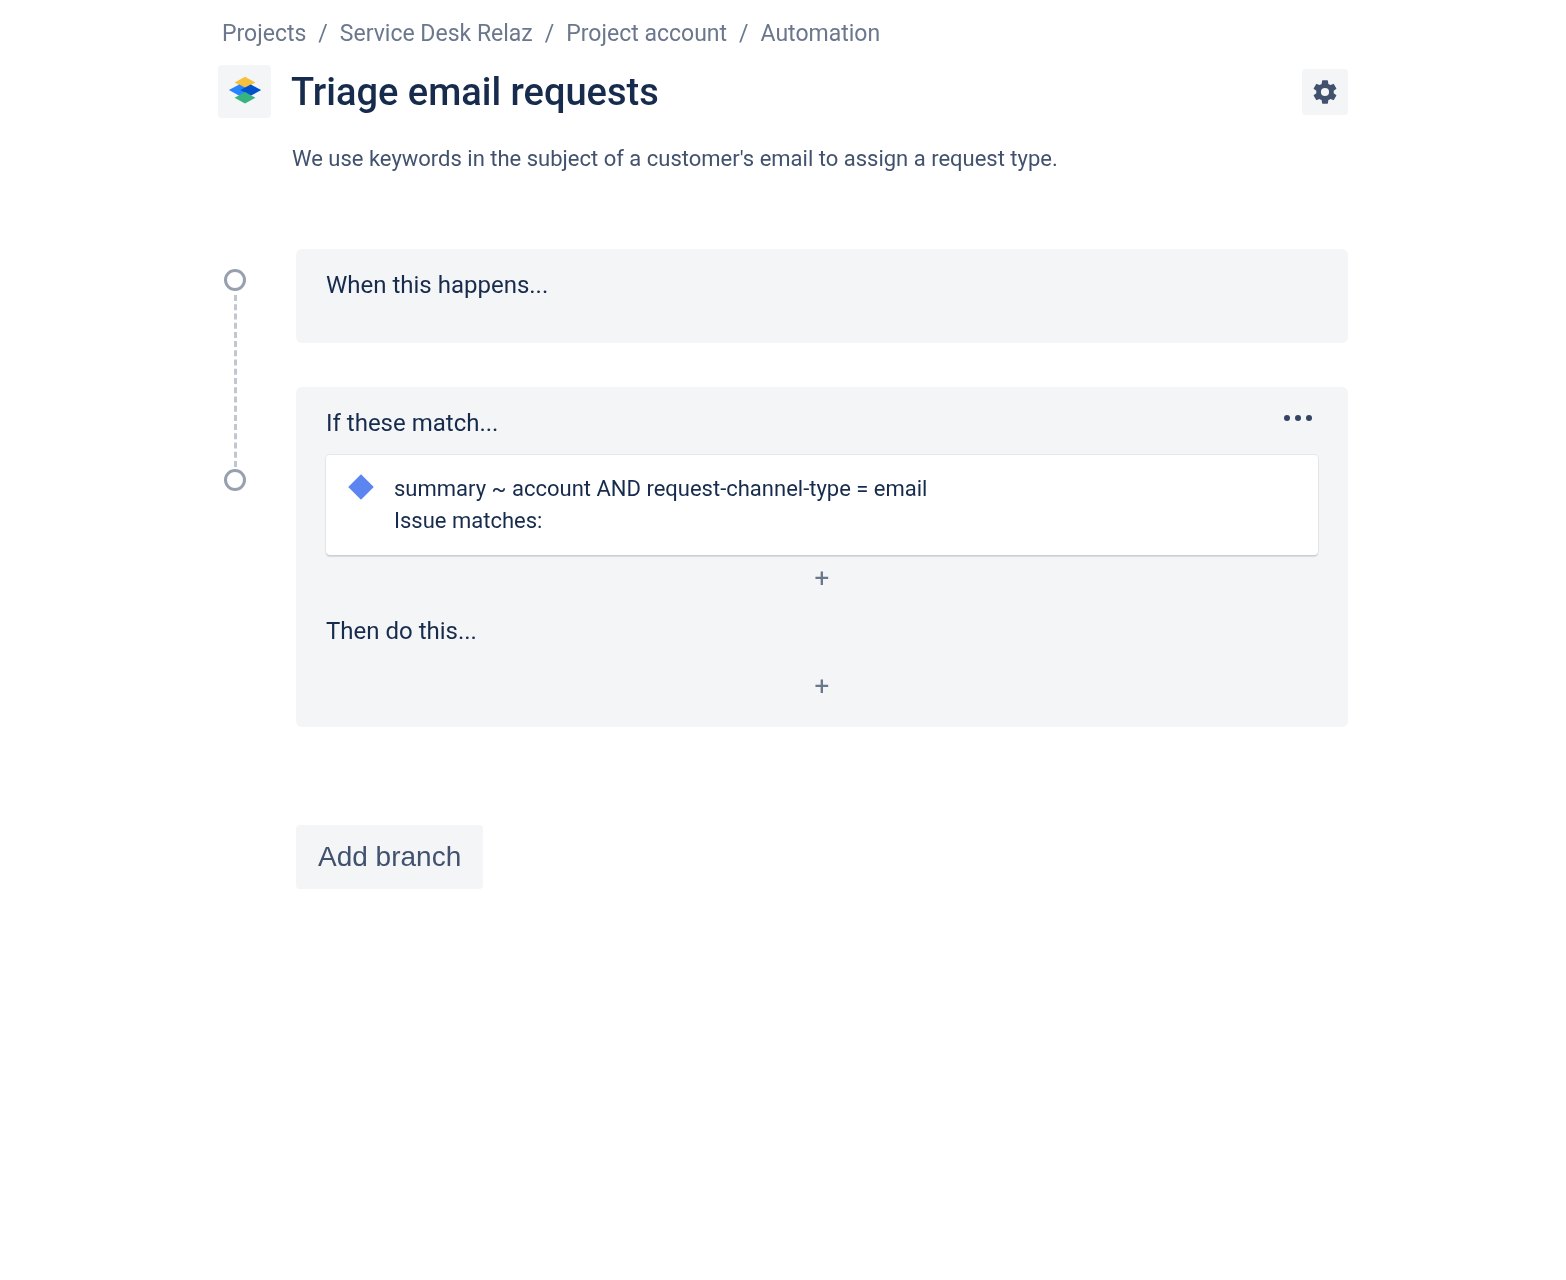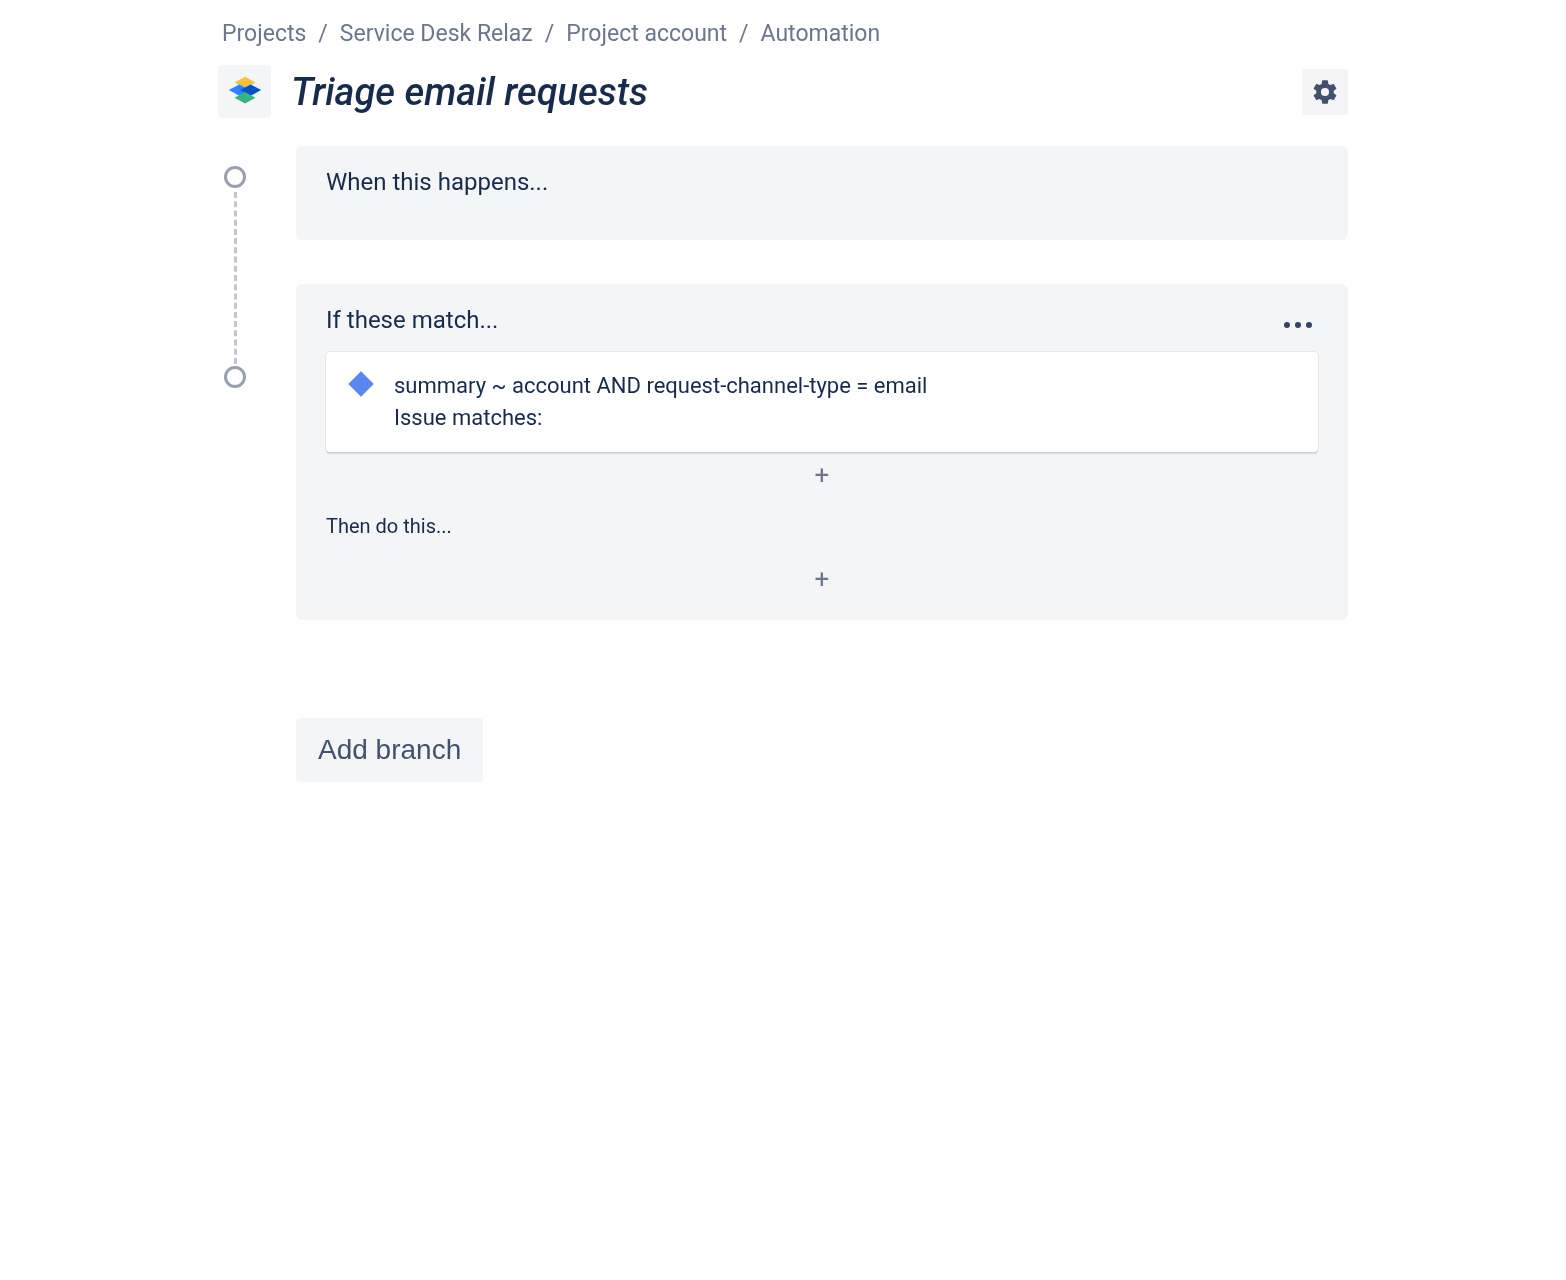--- a/index.html
+++ b/index.html
@@ -49,21 +49,20 @@
     display:flex;align-items:center;justify-content:center;
     position:relative;
   }
   .rule-icon svg{width:38px;height:38px;}
   h1{
     font-size:38px;
     font-weight:500;
     color:var(--text-dark);
     margin:0;
     flex:1;
-    font-style:italic;
   }
   .gear-btn{
     width:46px;height:46px;
     background:var(--panel-bg);
     border:none;
     border-radius:4px;
     display:flex;align-items:center;justify-content:center;
     cursor:pointer;
     color:var(--text-mid);
   }
@@ -100,21 +99,21 @@
     border-left:3px dashed #C1C7D0;
   }
   .panels{display:flex;flex-direction:column;gap:44px;}
   .panel{
     background:var(--panel-bg);
     border-radius:6px;
     padding:22px 30px 26px 30px;
   }
   .panel-header{
     display:flex;
-    align-items:flex-end;
+    align-items:flex-start;
     justify-content:space-between;
     font-size:24px;
     color:var(--text-dark);
     margin-bottom:18px;
   }
   .more-btn{
     background:none;border:none;cursor:pointer;
     display:flex;gap:5px;align-items:center;
     padding:6px;
   }
@@ -143,21 +142,21 @@
   .card-text{line-height:1.45;}
   .add-plus{
     text-align:center;
     font-size:26px;
     color:#6B778C;
     padding:10px 0 2px 0;
     cursor:pointer;user-select:none;
     line-height:1;
   }
   .section-sub{
-    font-size:20px;
+    font-size:24px;
     color:var(--text-dark);
     margin:24px 0 18px 0;
   }
   .add-branch{
     margin-top:54px;
     background:var(--panel-bg);
     border:none;
     border-radius:4px;
     font-size:28px;
     color:var(--text-mid);
@@ -198,20 +197,21 @@
       </svg>
     </div>
     <h1>Triage email requests</h1>
     <button class="gear-btn">
       <svg viewBox="0 0 24 24">
         <path fill="currentColor" d="M19.43 12.98c.04-.32.07-.65.07-.98s-.03-.66-.07-.98l2.11-1.65a.5.5 0 0 0 .12-.63l-2-3.46a.5.5 0 0 0-.6-.22l-2.49 1a7.03 7.03 0 0 0-1.7-.98l-.38-2.65A.5.5 0 0 0 14 2h-4a.5.5 0 0 0-.49.42l-.38 2.65c-.61.25-1.18.58-1.7.98l-2.49-1a.5.5 0 0 0-.6.22l-2 3.46a.5.5 0 0 0 .12.63l2.11 1.65c-.04.32-.07.65-.07.98s.03.66.07.98L2.46 14.63a.5.5 0 0 0-.12.63l2 3.46c.14.24.43.34.6.22l2.49-1c.52.4 1.09.73 1.7.98l.38 2.65c.4.25.25.43.49.43h4c.24 0 .45-.18.49-.42l.38-2.65c.61-.25 1.18-.58 1.7-.98l2.49 1c.17.12.46.02.6-.22l2-3.46a.5.5 0 0 0-.12-.63l-2.11-1.65zM12 15.5A3.5 3.5 0 1 1 12 8.5a3.5 3.5 0 0 1 0 7z"></path>
       </svg>
     </button>
   </div>
 
+  <p class="description">We use keywords in the subject of a customer's email to assign a request type.</p>
 
   <div class="columns">
     <div class="timeline" style="height:600px;">
       <div class="t-circle c1"></div>
       <div class="t-line"></div>
       <div class="t-circle c2"></div>
     </div>
 
     <div class="panels">
 

